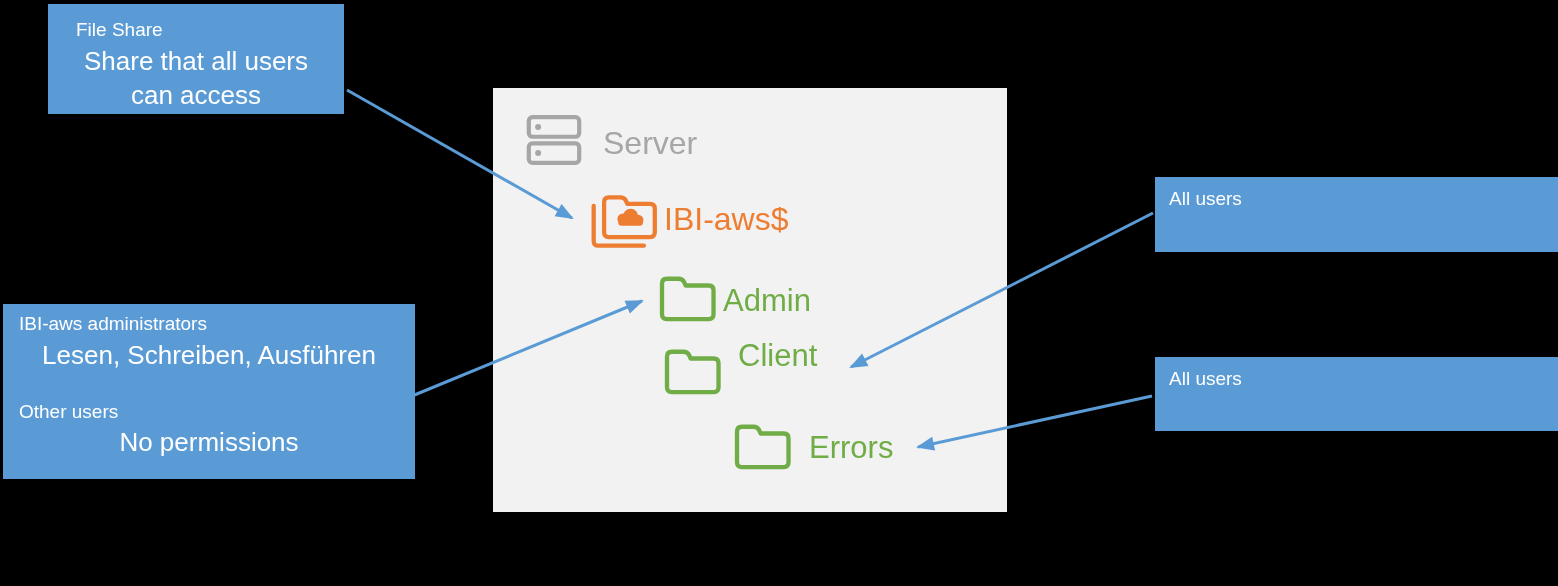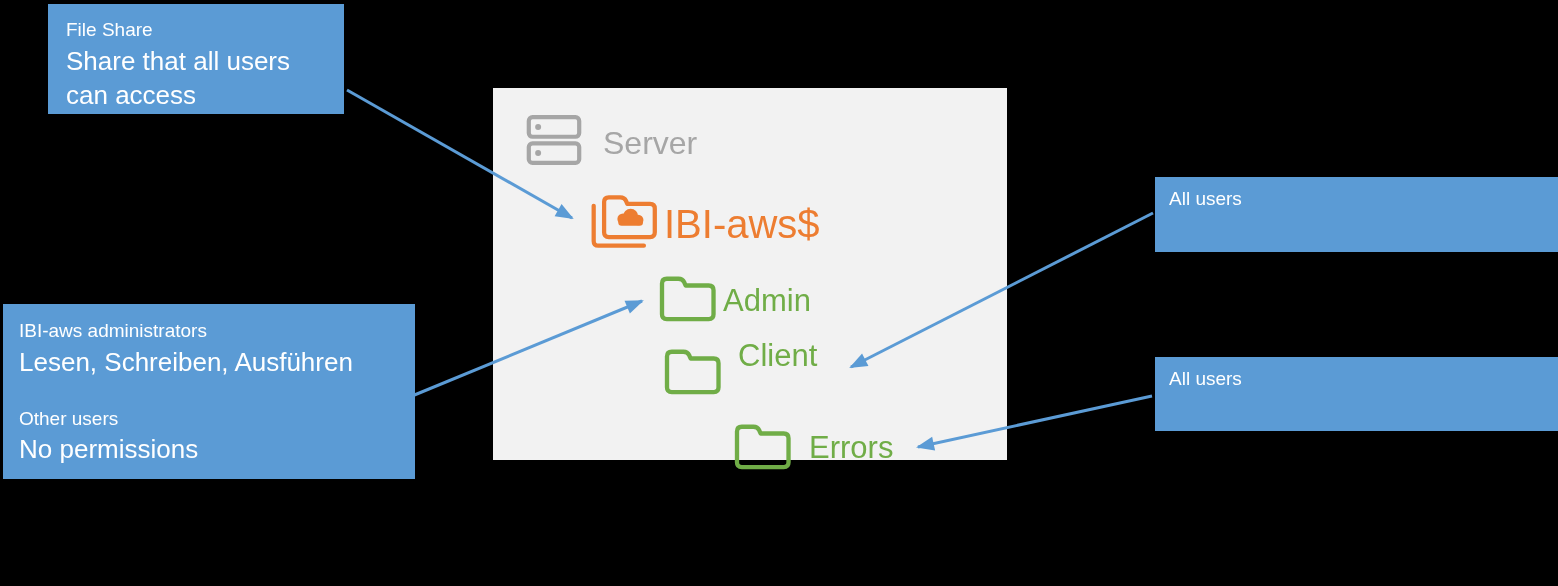--- a/index.html
+++ b/index.html
@@ -1,36 +1,36 @@
 <!DOCTYPE html>
 <html><head>
 <meta charset="utf-8">
 <style>
   html,body{margin:0;padding:0;background:#000;}
   .canvas{
     position:relative;width:1558px;height:586px;background:#000000;
     overflow:hidden;font-family:"Liberation Sans",sans-serif;
   }
   .panel{
-    position:absolute;left:493px;top:88px;width:514px;height:372px;
+    position:absolute;left:493px;top:88px;width:514px;height:424px;
     background:#F2F2F2;
   }
   .icon{position:absolute;}
   .tree-label{
     position:absolute;font-size:31px;line-height:1.1;white-space:nowrap;
   }
   .lbl-gray{color:#A6A6A6;font-size:32px;}
-  .lbl-orange{color:#ED7D31;font-size:40px;}
+  .lbl-orange{color:#ED7D31;font-size:32px;}
   .lbl-green{color:#70AD47;}
   .callout{
     position:absolute;background:#5B9BD5;color:#FFFFFF;
     box-sizing:border-box;
   }
   .co-title{font-size:19px;line-height:1.45;}
-  .co-body{font-size:26px;line-height:1.32;}
+  .co-body{font-size:26px;line-height:1.32;text-align:center;}
   .co-spacer{height:26px;}
   .arrows{position:absolute;left:0;top:0;width:1558px;height:586px;z-index:4;pointer-events:none;}
 </style>
 </head>
 <body>
 
 <div class="canvas">
 
   <div class="panel">
 
@@ -65,26 +65,26 @@
       <path d="M10 7 h12 q4.5 0 6 3.5 l1.5 3.5 h24 q5 0 5 5 v25 q0 5 -5 5 H10 q-5 0 -5 -5 V12 q0 -5 5 -5 Z" fill="none" stroke="#70AD47" stroke-width="4.5" stroke-linejoin="round"></path>
     </svg>
     <div class="tree-label lbl-green" style="left:245px;top:251px">Client</div>
 
     <svg class="icon" style="left:239px;top:332px" width="62" height="52" viewBox="0 0 64 54">
       <path d="M10 7 h12 q4.5 0 6 3.5 l1.5 3.5 h24 q5 0 5 5 v25 q0 5 -5 5 H10 q-5 0 -5 -5 V12 q0 -5 5 -5 Z" fill="none" stroke="#70AD47" stroke-width="4.5" stroke-linejoin="round"></path>
     </svg>
     <div class="tree-label lbl-green" style="left:316px;top:343px">Errors</div>
   </div>
 
-  <div class="callout" style="left:48px;top:4px;width:296px;height:110px;padding:12px 18px;">
+  <div class="callout" style="left:48px;top:4px;width:296px;height:110px;padding:12px 28px;">
     <div class="co-title">File Share</div>
     <div class="co-body">Share that all users can access</div>
   </div>
 
-  <div class="callout" style="left:3px;top:304px;width:412px;height:175px;padding:13px 16px;">
+  <div class="callout" style="left:3px;top:304px;width:412px;height:175px;padding:6px 16px;">
     <div class="co-title">IBI-aws administrators</div>
     <div class="co-body">Lesen, Schreiben, Ausführen</div>
     <div class="co-spacer"></div>
     <div class="co-title">Other users</div>
     <div class="co-body">No permissions</div>
   </div>
 
   <div class="callout" style="left:1155px;top:177px;width:403px;height:75px;padding:8px 14px;">
     <div class="co-title">All users</div>
   </div>

